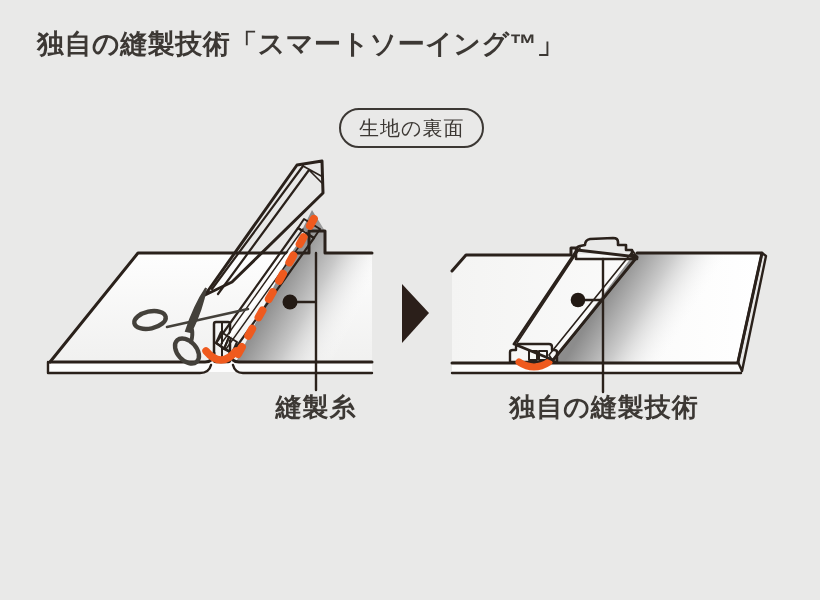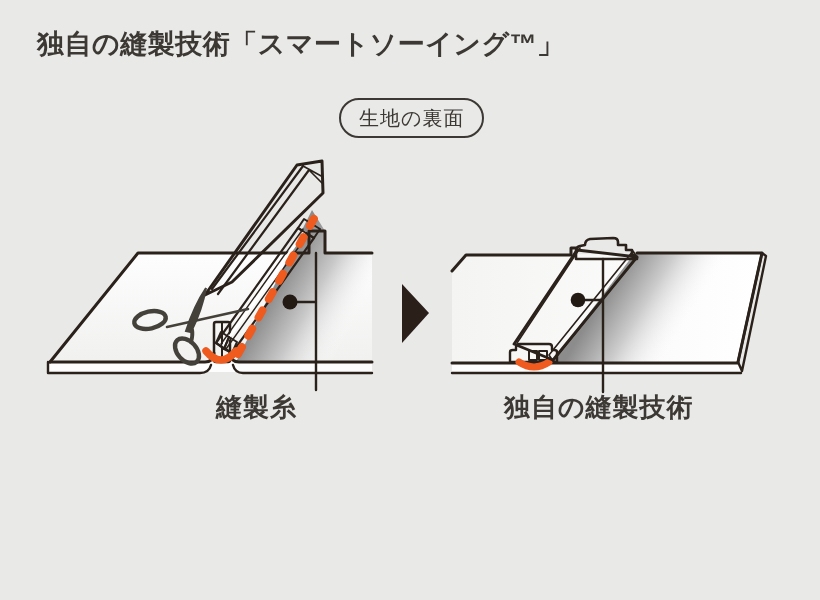--- a/index.html
+++ b/index.html
@@ -9,31 +9,32 @@
     background:#E9E9E8;
     font-family:"Liberation Sans", sans-serif;
     overflow:hidden;
   }
   .title{
     position:absolute;left:37px;top:26px;
     font-size:27px;font-weight:bold;color:#3C3834;
     letter-spacing:0.5px;white-space:nowrap;
   }
   .badge{
-    position:absolute;left:339px;top:98px;
+    position:absolute;left:339px;top:108px;
     box-sizing:border-box;height:40px;min-width:144px;
     border:2px solid #3C3834;border-radius:20px;
     display:flex;align-items:center;justify-content:center;
     padding:0 18px;
     font-size:20px;color:#3C3834;letter-spacing:1px;white-space:nowrap;
     background:transparent;
   }
   .diagram-svg{position:absolute;left:0;top:0;width:820px;height:600px;}
   .callout-label{
     position:absolute;top:392px;width:200px;
+    text-align:center;
     font-size:26px;font-weight:bold;color:#3C3834;
     letter-spacing:1px;white-space:nowrap;line-height:1.2;
   }
   .callout-label.left{left:216px;}
   .callout-label.right{left:504px;}
   .outline{stroke:#2A211B;fill:none;stroke-linejoin:round;stroke-linecap:round;}
 </style>
 </head>
 <body>
 

